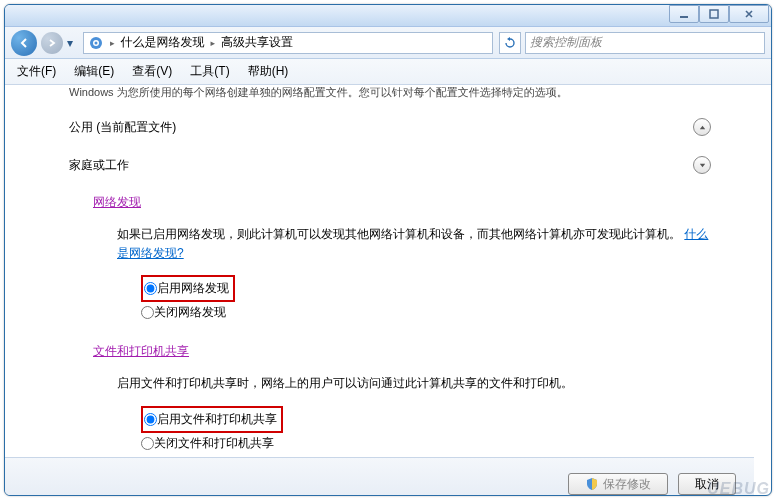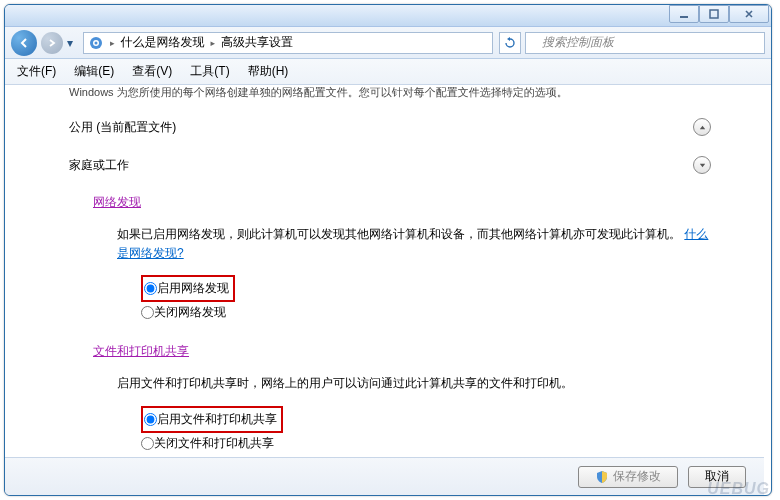--- a/index.html
+++ b/index.html
@@ -17,21 +17,21 @@
 .navback { width: 26px; height: 26px; border-radius: 50%; background: radial-gradient(circle at 30% 30%, #6fb3e8, #2c72b8); display: flex; align-items: center; justify-content: center; }
 .navfwd { width: 22px; height: 22px; border-radius: 50%; background: radial-gradient(circle at 30% 30%, #c8d4e2, #a0b0c4); display: flex; align-items: center; justify-content: center; }
 .navback svg, .navfwd svg { fill: #fff; }
 .dropdown-arrow { width: 12px; color: #2c5a8a; }
 
 .addressbar { flex: 1; height: 22px; background: #fff; border: 1px solid #a8bdd6; display: flex; align-items: center; padding: 0 4px; gap: 6px; }
 .addr-icon { width: 16px; height: 16px; display: flex; align-items: center; justify-content: center; }
 .addr-sep { color: #666; font-size: 9px; }
 .addr-text { color: #000; }
 .addr-refresh { width: 22px; height: 22px; border: 1px solid #a8bdd6; background: #fff; display: flex; align-items: center; justify-content: center; margin-left: 2px; }
-.searchbox { width: 240px; height: 22px; background: #fff; border: 1px solid #a8bdd6; padding: 0 16px; display: flex; align-items: center; color: #888; font-style: italic; }
+.searchbox { width: 240px; height: 22px; background: #fff; border: 1px solid #a8bdd6; padding: 0 4px; display: flex; align-items: center; color: #888; font-style: italic; }
 
 .menubar { height: 26px; background: linear-gradient(to bottom, #f6f9fc, #eef3f9); border-bottom: 1px solid #c8d6e8; display: flex; align-items: center; padding: 0 4px; gap: 2px; }
 .menuitem { padding: 2px 8px; color: #000; }
 
 .content { position: absolute; top: 78px; bottom: 38px; left: 0; right: 0; padding: 2px 20px 0 24px; overflow: hidden; color: #000; }
 .content-inner { padding-left: 40px; padding-right: 40px; }
 
 .topdesc { color: #464646; margin-bottom: 18px; font-size: 11px; }
 
 .profile-row { display: flex; justify-content: space-between; align-items: center; margin-bottom: 20px; padding-left: 0; }
@@ -43,21 +43,21 @@
 .section-title { color: #a21caf; margin-bottom: 14px; text-decoration: underline; }
 .section-body { margin-left: 24px; }
 .section-desc { color: #000; line-height: 1.6; margin-bottom: 12px; }
 .section-desc a { color: #0066cc; text-decoration: underline; }
 
 .radio-group { margin-left: 24px; }
 .radio-row { display: flex; align-items: center; padding: 2px 0; }
 .radio-row input[type=radio] { width: 13px; height: 13px; }
 .highlight { border: 2px solid #d00000; padding: 1px 4px 1px 1px; display: inline-flex; align-items: center; gap: 6px; }
 
-.footer { position: absolute; bottom: 0; left: 0; right: 7px; height: 38px; background: linear-gradient(to bottom, #f4f7fb, #e8eef6); border-top: 1px solid #c8d6e8; display: flex; justify-content: flex-end; align-items: center; padding-right: 18px; gap: 10px; }
+.footer { position: absolute; bottom: 0; left: 0; right: 17px; height: 38px; background: linear-gradient(to bottom, #f4f7fb, #e8eef6); border-top: 1px solid #c8d6e8; display: flex; justify-content: flex-end; align-items: flex-end; padding-right: 18px; gap: 10px; }
 .btn { height: 22px; padding: 0 16px; background: linear-gradient(to bottom, #fafafa, #e6e6e6); border: 1px solid #888; border-radius: 3px; display: flex; align-items: center; gap: 4px; }
 .btn.disabled { color: #888; }
 .shield { width: 14px; height: 14px; }
 
 .watermark { position: absolute; right: 10px; bottom: 2px; font-size: 16px; font-weight: bold; color: rgba(40,70,110,0.22); font-style: italic; letter-spacing: 1px; pointer-events: none; margin-top: 34px; }
 </style>
 </head>
 <body>
 
 <div class="window-frame">

